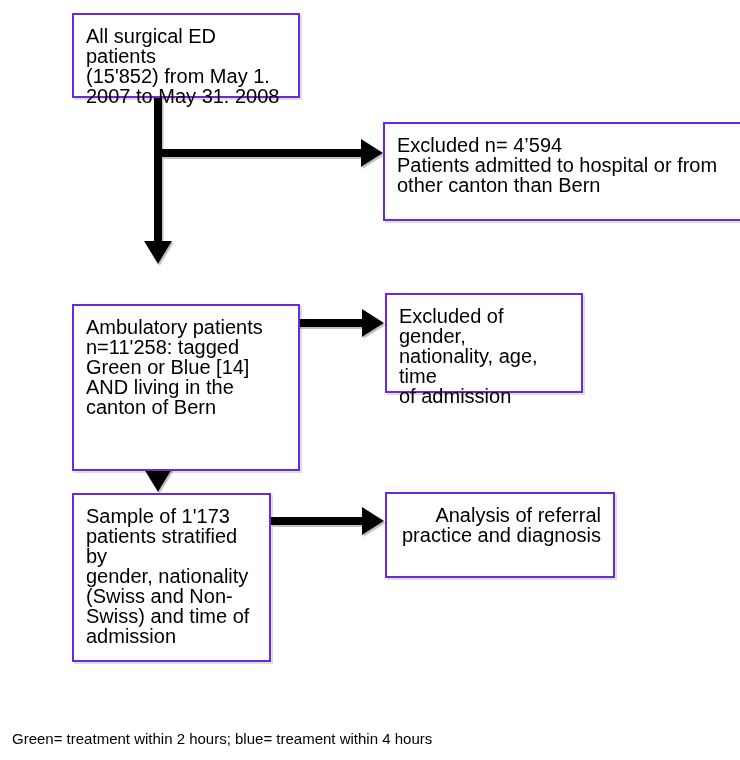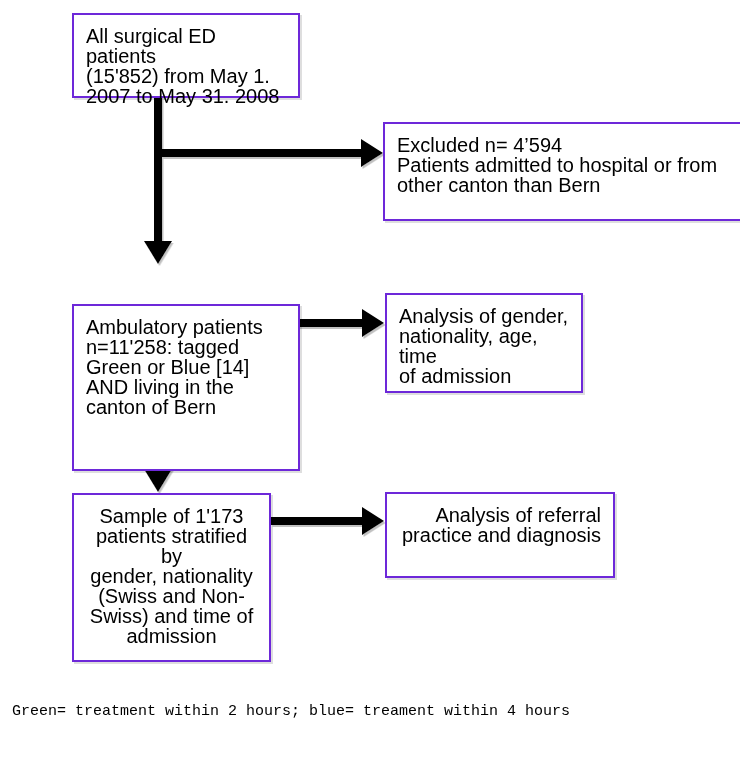--- a/index.html
+++ b/index.html
@@ -20,36 +20,35 @@
     padding: 11px 12px;
     font-size: 20px;
     line-height: 20px;
     white-space: pre-line;
     box-shadow: 2px 2px 0 rgba(0,0,0,0.13);
   }
   .b1 { left: 72px;  top: 13px;  width: 228px; height: 85px;  }
   .b2 { left: 383px; top: 122px; width: 374px; height: 99px;  }
   .b3 { left: 72px;  top: 264px; width: 228px; height: 167px; margin-top: 40px; }
   .b4 { left: 385px; top: 293px; width: 198px; height: 100px; }
-  .b5 { left: 72px;  top: 493px; width: 199px; height: 169px; text-align: center; }
+  .b5 { left: 72px;  top: 493px; width: 199px; height: 169px; }
   .b6 { left: 385px; top: 492px; width: 230px; height: 86px; text-align: right;  }
   .arrows {
     position: absolute;
     left: 0; top: 0;
     width: 740px; height: 760px;
     pointer-events: none;
   }
   .footnote {
     position: absolute;
     left: 12px;
-    top: 702px;
+    top: 729px;
     font-size: 15px;
     line-height: 19px;
     white-space: nowrap;
-    font-family: Liberation Mono, monospace;
   }
 </style>
 </head>
 <body>
 
 <div class="stage">
 
   <svg class="arrows" width="740" height="760" viewBox="0 0 740 760" xmlns="http://www.w3.org/2000/svg">
     <defs>
       <filter id="arrowShadow" x="-30%" y="-30%" width="160%" height="160%">
@@ -92,21 +91,21 @@
   <div class="box b2">Excluded n= 4’594
 Patients admitted to hospital or from
 other canton than Bern</div>
 
   <div class="box b3">Ambulatory patients
 n=11'258: tagged
 Green or Blue [14]
 AND living in the
 canton of Bern</div>
 
-  <div class="box b4">Analysis of gender,
+  <div class="box b4">Excluded of gender,
 nationality, age, time
 of admission</div>
 
   <div class="box b5">Sample of 1'173
 patients stratified by
 gender, nationality
 (Swiss and Non-
 Swiss) and time of
 admission</div>
 

